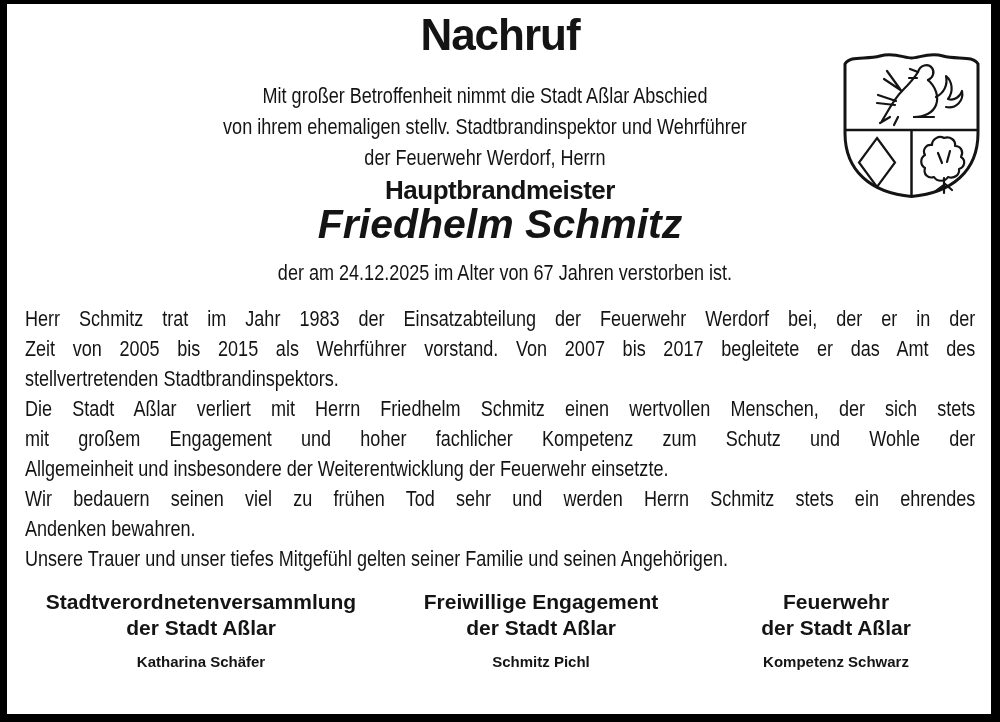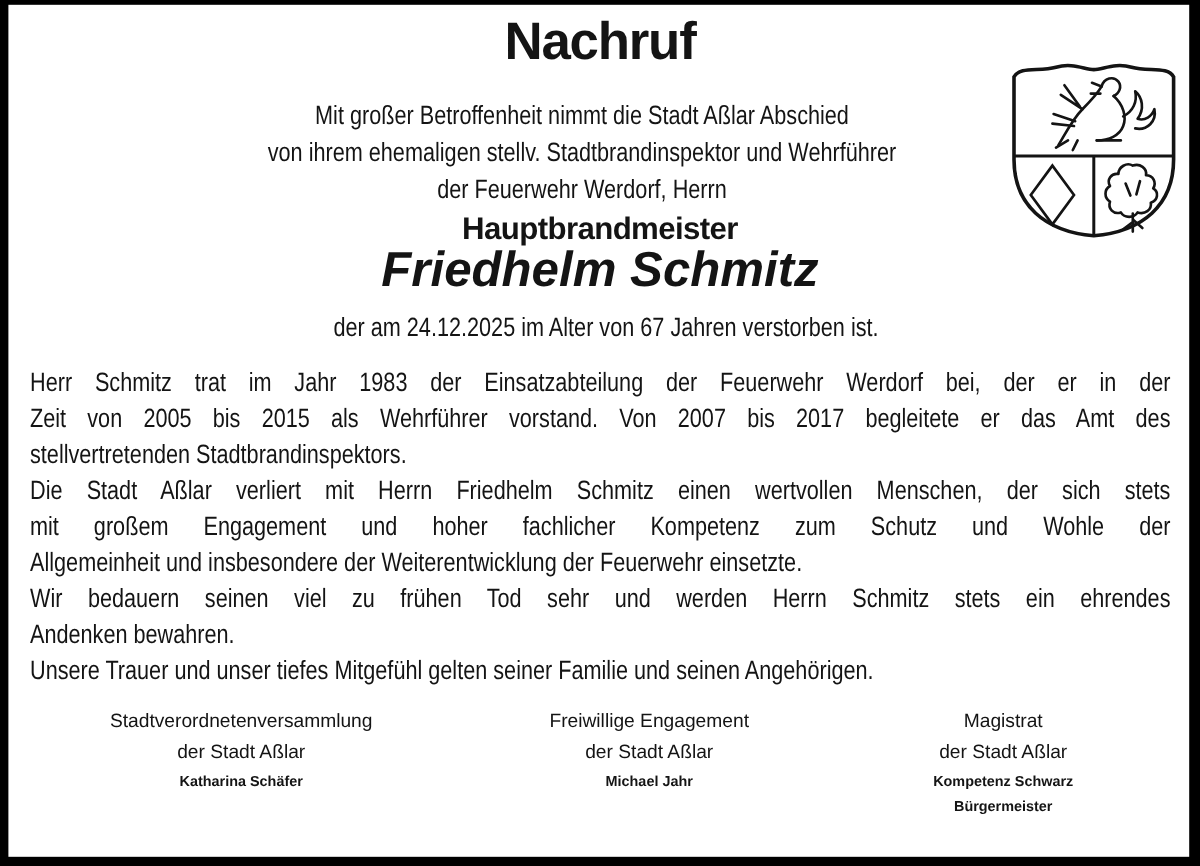--- a/index.html
+++ b/index.html
@@ -52,22 +52,22 @@
   .bodytext{
     left:25px;top:304px;width:1159px;
     font-size:22px;line-height:30px;
   }
   .jl{text-align:justify;text-align-last:justify;}
   .ll{text-align:left;}
   .sig{
     top:589px;
     text-align:center;
   }
-  .sig-org{font-size:16px;font-weight:normal;line-height:26px;}
-  .sig-people{font-size:12px;font-weight:bold;line-height:21px;text-align:center;}
+  .sig-org{font-size:21px;font-weight:bold;line-height:26px;}
+  .sig-people{margin-top:10px;font-size:15px;font-weight:bold;line-height:21px;text-align:center;}
   .sig1{left:21px;width:360px;}
   .sig2{left:391px;width:300px;}
   .sig3{left:686px;width:300px;}
   svg{display:block;}
 </style>
 </head>
 <body>
 
 <div class="page">
   <div class="sheet"></div>
@@ -138,27 +138,26 @@
       <div>Katharina Schäfer</div>
     </div>
   </div>
 
   <div class="abs sig sig2">
     <div class="sig-org">
       <div>Freiwillige Engagement</div>
       <div>der Stadt Aßlar</div>
     </div>
     <div class="sig-people">
-      <div>Michael Jahr</div>
+      <div>Schmitz Pichl</div>
     </div>
   </div>
 
   <div class="abs sig sig3">
     <div class="sig-org">
-      <div>Magistrat</div>
+      <div>Feuerwehr</div>
       <div>der Stadt Aßlar</div>
     </div>
     <div class="sig-people">
       <div>Kompetenz Schwarz</div>
-      <div>Bürgermeister</div>
     </div>
   </div>
 </div>
 
 </body></html>

